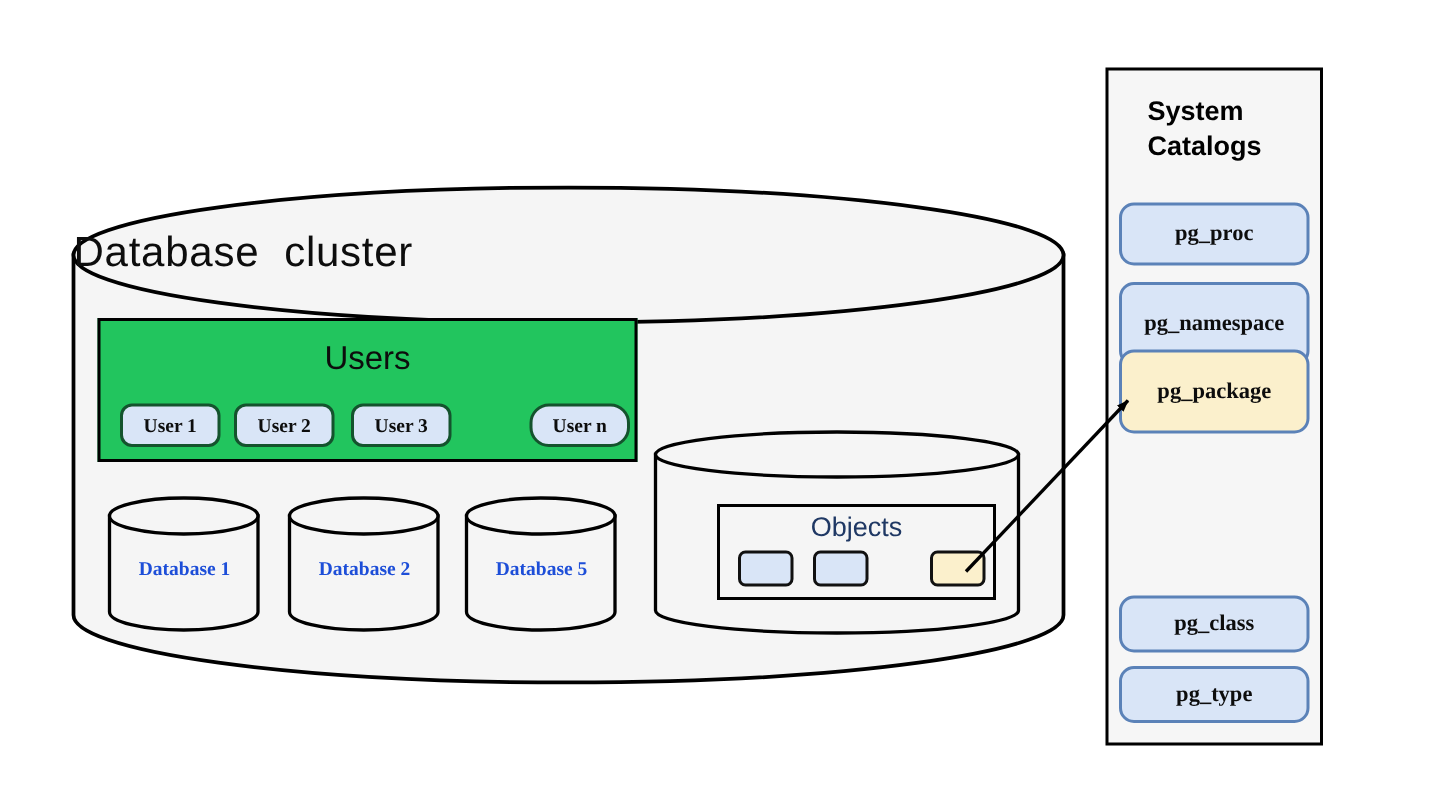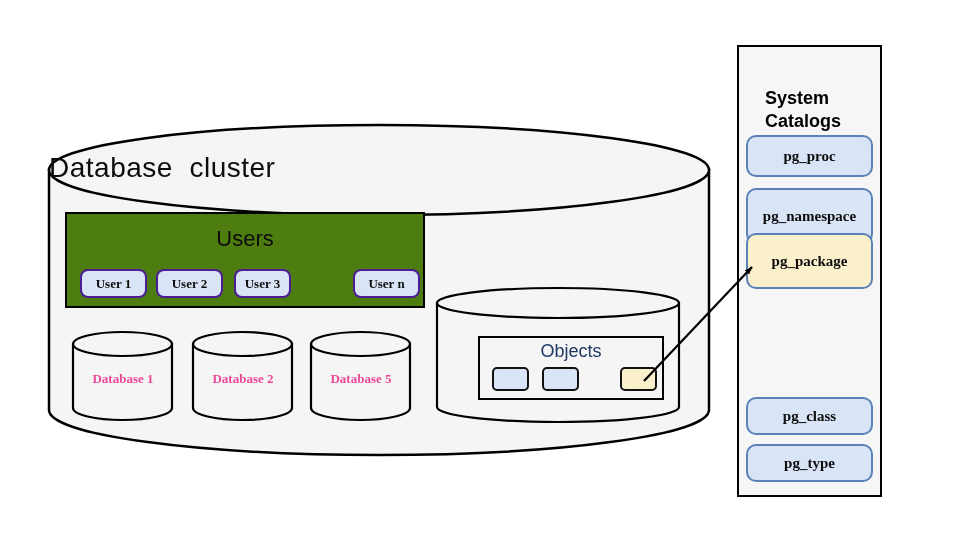--- a/index.html
+++ b/index.html
@@ -12,53 +12,53 @@
   .shape { fill:#f5f5f5; stroke:#000; stroke-width:2.5; }
   .shape-thin { fill:#f5f5f5; stroke:#000; stroke-width:2.2; }
 
   .cluster-title {
     left:49px; top:152px; width:660px; text-align:left;
     font-size:28px; color:#0d0d0d; white-space:pre; letter-spacing:.5px;
   }
 
   .users-box {
     left:65px; top:212px; width:360px; height:96px;
-    border:2.5px solid #000; background:#4d7c0f;
+    border:2.5px solid #000; background:#22c55e;
   }
   .users-title { left:0; top:12px; width:100%; text-align:center; font-size:22px; color:#0d0d0d; }
   .user-btn {
     top:55px; height:29px;
-    background:#d9e5f7; border:2px solid #4c1d95; border-radius:8px;
+    background:#d9e5f7; border:2px solid #14532d; border-radius:8px;
     display:flex; align-items:center; justify-content:center;
     font-family:"Liberation Serif", serif; font-weight:bold; font-size:13px; color:#0d0d0d;
   }
 
   .db-label {
     width:100px; text-align:center;
-    font-family:"Liberation Serif", serif; font-weight:bold; font-size:13px; color:#ec4899;
+    font-family:"Liberation Serif", serif; font-weight:bold; font-size:13px; color:#1d4ed8;
   }
 
   .objects-box {
     left:478px; top:336px; width:186px; height:64px;
     border:2.5px solid #000; background:#f5f5f5;
   }
   .objects-title { left:0; top:3px; width:100%; text-align:center; font-size:18px; color:#1f3864; }
   .obj-rect {
     top:29px; width:37px; height:24px;
     border:2px solid #111; border-radius:5px; background:#d9e5f7;
   }
   .obj-rect.yellow { background:#fbf0cc; }
 
   .catalogs-panel {
     left:737px; top:45px; width:145px; height:452px;
     border:2.5px solid #000; background:#f6f6f6;
   }
   .catalogs-title {
     left:26px; top:16px; width:100px;
-    font-weight:bold; font-size:18px; line-height:1.3; color:#000;margin-top:24px;
+    font-weight:bold; font-size:18px; line-height:1.3; color:#000;
   }
   .catalog-btn {
     left:7px; width:127px; height:56px;
     background:#d9e5f7; border:2px solid #5b82b8; border-radius:10px;
     display:flex; align-items:center; justify-content:center;
     font-family:"Liberation Serif", serif; font-weight:bold; font-size:15px; color:#0d0d0d;
   }
   .catalog-btn.highlight { background:#fbf0cc; }
 </style>
 </head>
@@ -83,22 +83,22 @@
     <path class="shape-thin" d="M437 303 V407 A121 15 0 0 0 679 407 V303 Z"></path>
     <ellipse class="shape-thin" cx="558" cy="303" rx="121" ry="15"></ellipse>
   </svg>
 
   <div class="abs cluster-title">Database  cluster</div>
 
   <div class="abs users-box">
     <div class="abs users-title">Users</div>
     <div class="abs user-btn" style="left:13px; width:67px;">User 1</div>
     <div class="abs user-btn" style="left:89px; width:67px;">User 2</div>
-    <div class="abs user-btn" style="left:167px; width:57px;">User 3</div>
-    <div class="abs user-btn" style="left:286px; width:67px;">User n</div>
+    <div class="abs user-btn" style="left:167px; width:67px;">User 3</div>
+    <div class="abs user-btn" style="left:286px; width:67px;border-radius:13px;">User n</div>
   </div>
 
   <div class="abs db-label" style="left:73px;  top:371px;">Database 1</div>
   <div class="abs db-label" style="left:193px; top:371px;">Database 2</div>
   <div class="abs db-label" style="left:311px; top:371px;">Database 5</div>
 
   <div class="abs objects-box">
     <div class="abs objects-title">Objects</div>
     <div class="abs obj-rect" style="left:12px;"></div>
     <div class="abs obj-rect" style="left:62px;"></div>

